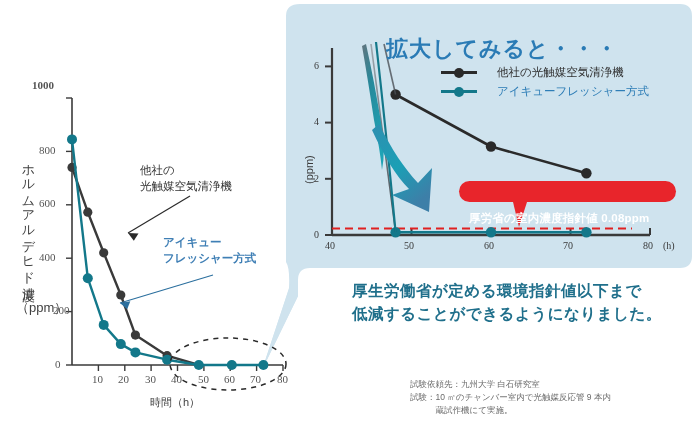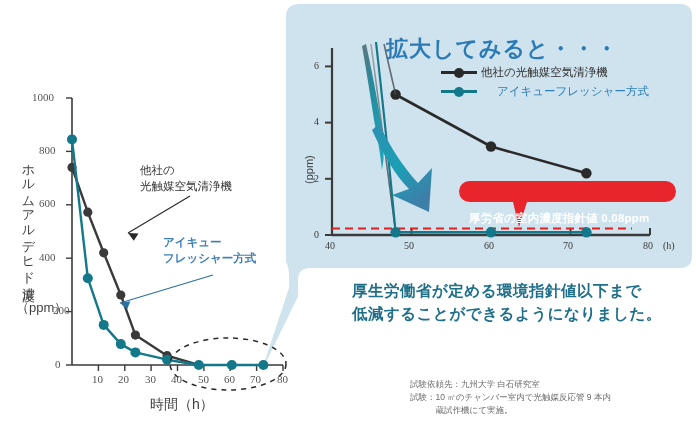--- a/index.html
+++ b/index.html
@@ -44,21 +44,21 @@
     font-size: 13px;
     color: #3f3f3f;
     letter-spacing: 0.5px;
     line-height: 1;
   }
   .ylabel-ppm {
     font-size: 13px;
     color: #3f3f3f;
   }
   .xlabel-main {
-    font-size: 14px;
+    font-size: 11px;
     color: #3f3f3f;
   }
   .note-dark {
     font-size: 11.5px;
     color: #333333;
     line-height: 1.35;
   }
   .note-blue {
     font-size: 11.5px;
     color: #3f7fb5;
@@ -272,21 +272,21 @@
   </svg>
 
   <div class="ylabel-vertical txt" style="left:22px; top:155px; height:150px;">ホルムアルデヒド濃度</div>
   <div class="txt ylabel-ppm" style="left:16px; top:300px;">（ppm）</div>
 
   <div class="txt axis-num" style="left:55px; top:358px;">0</div>
   <div class="txt axis-num" style="left:39px; top:304px;padding-left:14px;">200</div>
   <div class="txt axis-num" style="left:39px; top:251px;">400</div>
   <div class="txt axis-num" style="left:39px; top:197px;">600</div>
   <div class="txt axis-num" style="left:39px; top:144px;">800</div>
-  <div class="txt axis-num" style="left:32px; top:91px;">1000</div>
+  <div class="txt axis-num" style="left:32px; top:79px;font-weight:bold;">1000</div>
 
   <div class="txt axis-num" style="left:92px; top:373px;">10</div>
   <div class="txt axis-num" style="left:118px; top:373px;">20</div>
   <div class="txt axis-num" style="left:145px; top:373px;">30</div>
   <div class="txt axis-num" style="left:171px; top:373px;">40</div>
   <div class="txt axis-num" style="left:198px; top:373px;">50</div>
   <div class="txt axis-num" style="left:224px; top:373px;">60</div>
   <div class="txt axis-num" style="left:250px; top:373px;">70</div>
   <div class="txt axis-num" style="left:277px; top:373px;">80</div>
 
@@ -294,21 +294,21 @@
   <div class="txt air-note" style="left:255px; top:398px;">（空気量：10 ㎥）</div>
 
   <div class="txt note-dark" style="left:140px; top:163px;">他社の
 光触媒空気清浄機</div>
   <div class="txt note-blue" style="left:163px; top:235px;">アイキュー
 フレッシャー方式</div>
 
   <div class="txt panel-title" style="left:386px; top:12px;">拡大してみると・・・</div>
 
   <div style="position:absolute; left:441px; top:64px;">
-    <div style="display:flex; align-items:center; gap:4px; height:17px;">
+    <div style="display:flex; align-items:center; gap:20px; height:17px;">
       <span style="position:relative; display:inline-block; width:36px; height:10px;">
         <span style="position:absolute; left:0; top:3.4px; width:36px; height:3.4px; background:#2a2a2a;"></span>
         <span style="position:absolute; left:13px; top:0px; width:10px; height:10px; border-radius:50%; background:#2a2a2a;"></span>
       </span>
       <span class="legend-text-dark">他社の光触媒空気清浄機</span>
     </div>
     <div style="display:flex; align-items:center; gap:20px; height:17px; margin-top:2px;">
       <span style="position:relative; display:inline-block; width:36px; height:10px;">
         <span style="position:absolute; left:0; top:3.4px; width:36px; height:3.4px; background:#13788a;"></span>
         <span style="position:absolute; left:13px; top:0px; width:10px; height:10px; border-radius:50%; background:#13788a;"></span>

